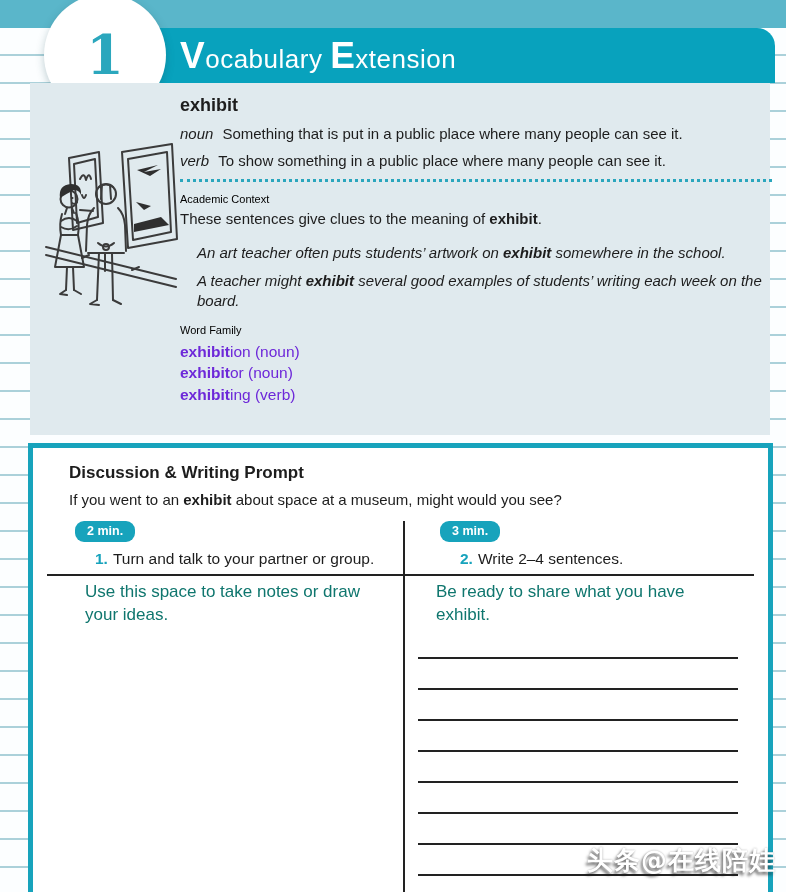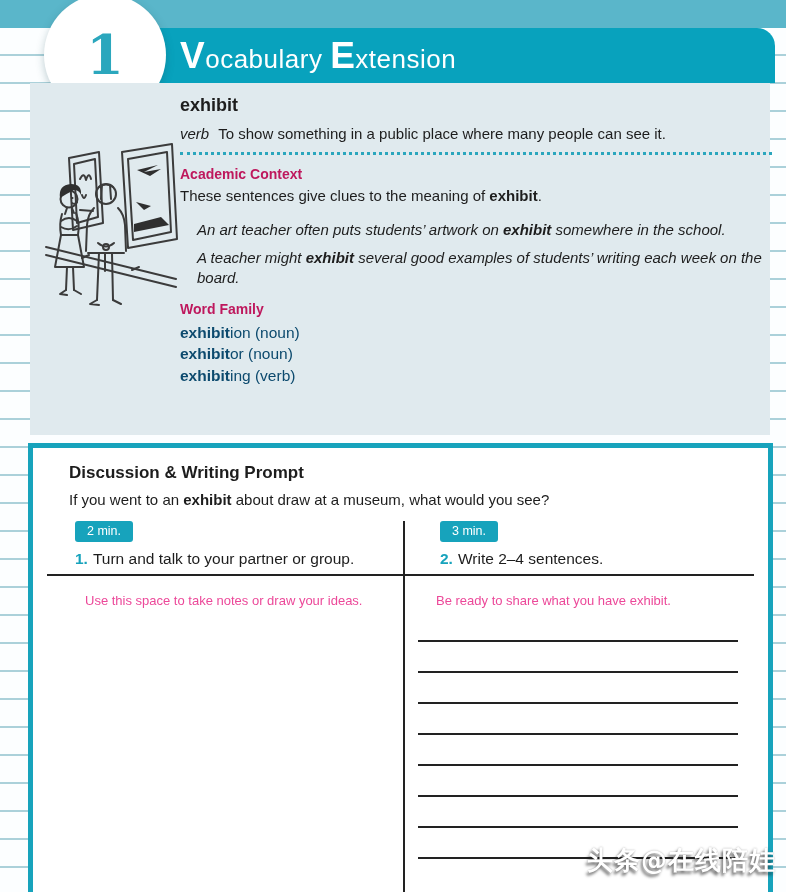--- a/index.html
+++ b/index.html
@@ -26,45 +26,45 @@
   .lesson-number { font-family:"DejaVu Serif", serif; font-weight:700; font-size:54px; color:#2ba7bd; }
 
   .content-panel { position:absolute; left:30px; top:83px; width:740px; height:352px; background:#e0eaee; }
   .illustration { position:absolute; left:6px; top:48px; width:148px; height:195px; }
 
   .entry-text { position:absolute; left:150px; top:12px; width:592px; }
   .headword { font-size:18px; font-weight:700; margin-bottom:9px; color:#1d1d1d; }
   .def-line { font-size:15px; margin-bottom:10px; color:#1d1d1d; }
   .pos { font-style:italic; margin-right:9px; }
   .dotted-divider { border-bottom:3px dotted #2aa6bd; height:0; margin:3px 0 11px; }
-  .section-heading { color:#be185d; font-weight:700; font-size:14px; margin-bottom:5px; }
+  .section-heading { color:#000000; font-weight:400; font-size:11px; margin-bottom:5px; }
   .intro { font-size:15px; margin-bottom:16px; color:#1d1d1d; }
   .example { font-style:italic; font-size:15px; line-height:1.33; margin-left:17px; margin-bottom:8px; color:#1d1d1d; }
   .bold-word { font-weight:700; }
   .word-family { margin-top:13px; }
-  .family-item { font-size:15.5px; line-height:1.38; color:#0c4a6e; }
+  .family-item { font-size:15.5px; line-height:1.38; color:#6d28d9; }
 
   .discussion-panel {
     position:absolute; left:28px; top:443px; width:745px; height:455px;
     background:#fff; border:5px solid #17a3bc; border-bottom:none; padding-top:15px;
   }
   .disc-heading { font-size:17px; font-weight:700; color:#1d1d1d; margin-left:36px; }
   .disc-prompt { font-size:15px; margin-top:8px; margin-left:36px; color:#1d1d1d; }
   .cols { position:relative; display:flex; margin-top:13px; height:372px; }
   .col-divider { position:absolute; left:370px; top:0; bottom:0; width:2px; background:#222; }
   .cols-rule { position:absolute; top:53px; left:14px; right:14px; border-top:2px solid #222; height:0; }
   .col-left { width:370px; padding-left:42px; }
   .col-right { flex:1; padding-left:37px; padding-right:32px; }
   .badge {
-    display:inline-block; background:#17a3bc; color:#fff; font-size:12.5px; font-weight:400;
-    padding:3px 12px 4px; border-radius:3px;
+    display:inline-block; background:#17a3bc; color:#fff; font-size:12.5px; font-weight:700;
+    padding:3px 12px 4px; border-radius:9px;
   }
-  .item-line { margin-top:8px; font-size:15.5px; color:#1d1d1d; }
+  .item-line { margin-top:8px; font-size:15.5px; color:#1d1d1d;margin-left:20px; }
   .item-num { color:#17a3bc; font-weight:700; margin-right:5px; }
-  .note { margin-top:24px; font-size:13px; line-height:1.35; color:#ec4899; }
+  .note { margin-top:13px; font-size:17px; line-height:1.35; color:#0f766e; }
   .col-left .note { margin-left:10px; width:280px; }
   .col-right .note { margin-left:-4px; }
   .writing-lines { margin-top:1px; }
   .writing-line { height:31px; border-bottom:2px solid #222; margin-left:-22px; margin-right:-2px; }
 
   .watermark {
     position:absolute; right:10px; top:843px; font-size:26px; font-weight:700;
     color:#fff; letter-spacing:1px;
     text-shadow:-2px 3px 3px rgba(30,30,30,.6), 0 0 2px rgba(30,30,30,.35);
     font-family:"DejaVu Sans", sans-serif;
@@ -131,41 +131,42 @@
         <path d="M63,122 l-2,47"></path>
           <path d="M76,122 l1,47"></path>
           <path d="M69,122 l0,18"></path>
         <path d="M61,169 l-7,4 9,1"></path>
           <path d="M77,169 l8,4"></path>
       </g>
     </svg>
 
     <div class="entry-text">
       <div class="headword">exhibit</div>
+      <div class="def-line"><span class="pos">noun</span><span>Something that is put in a public place where many people can see it.</span></div>
       <div class="def-line"><span class="pos">verb</span><span>To show something in a public place where many people can see it.</span></div>
 
       <div class="dotted-divider"></div>
 
       <div class="section-heading">Academic Context</div>
       <div class="intro"><span>These sentences give clues to the meaning of </span><span class="bold-word">exhibit</span><span>.</span></div>
       <div class="example"><span>An art teacher often puts students’ artwork on </span><span class="bold-word">exhibit</span><span> somewhere in the school.</span></div>
       <div class="example"><span>A teacher might </span><span class="bold-word">exhibit</span><span> several good examples of students’ writing each week on the board.</span></div>
 
       <div class="word-family">
         <div class="section-heading">Word Family</div>
         <div class="family-item"><span class="bold-word">exhibit</span><span>ion (noun)</span></div>
         <div class="family-item"><span class="bold-word">exhibit</span><span>or (noun)</span></div>
         <div class="family-item"><span class="bold-word">exhibit</span><span>ing (verb)</span></div>
       </div>
     </div>
   </div>
 
   <div class="discussion-panel">
     <div class="disc-heading">Discussion &amp; Writing Prompt</div>
-    <div class="disc-prompt"><span>If you went to an </span><span class="bold-word">exhibit</span><span> about draw at a museum, what would you see?</span></div>
+    <div class="disc-prompt"><span>If you went to an </span><span class="bold-word">exhibit</span><span> about space at a museum, might would you see?</span></div>
 
     <div class="cols">
       <div class="col-divider"></div>
       <div class="cols-rule"></div>
 
       <div class="col-left">
         <span class="badge">2 min.</span>
         <div class="item-line"><span class="item-num">1.</span><span>Turn and talk to your partner or group.</span></div>
         <div class="note">Use this space to take notes or draw your ideas.</div>
       </div>

